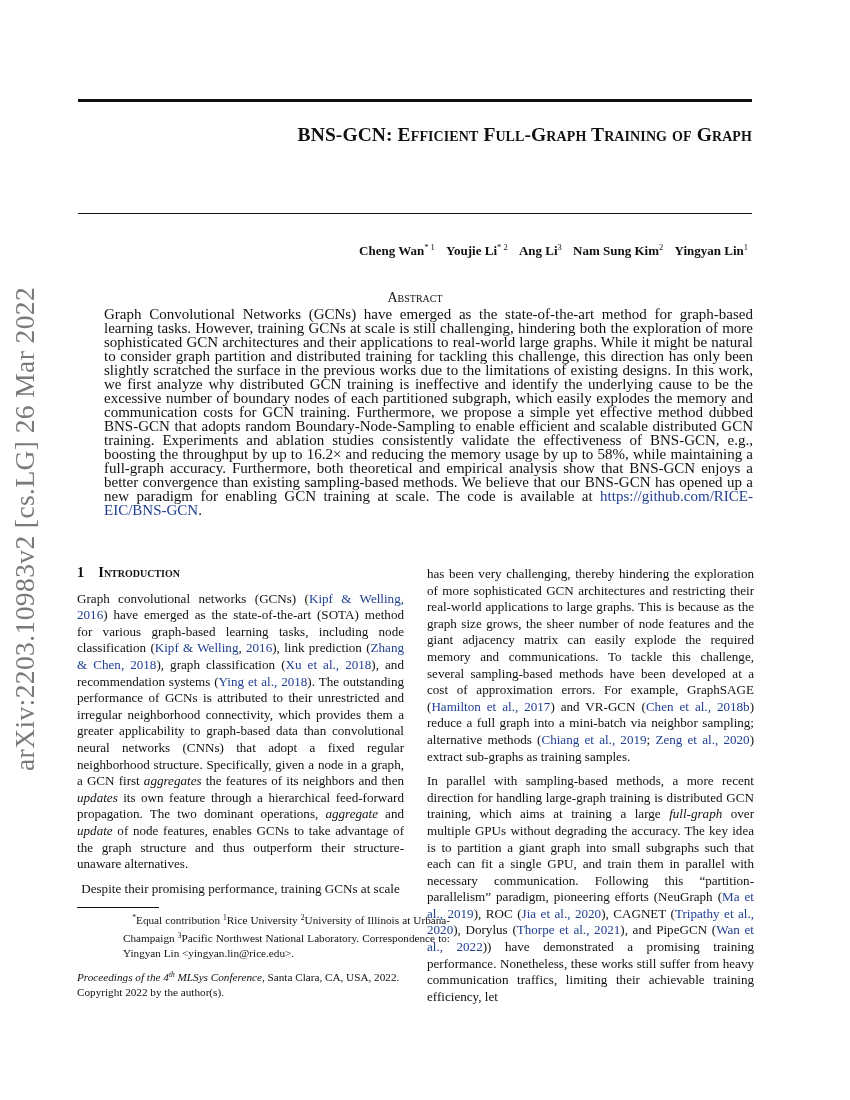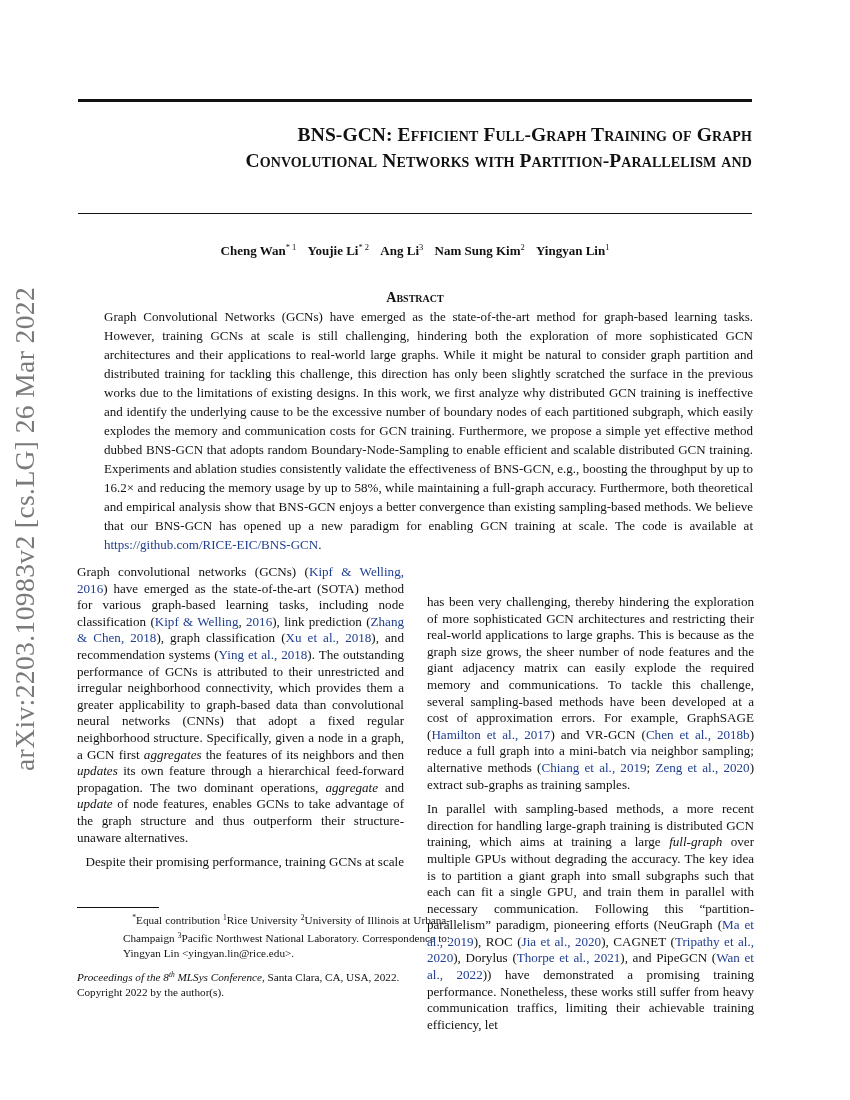--- a/index.html
+++ b/index.html
@@ -2,74 +2,74 @@
 <html><head>
 <meta charset="utf-8">
 <style>
   html, body { margin:0; padding:0; background:#ffffff; }
   body { width:850px; height:1100px; position:relative; overflow:hidden;
          font-family:"Liberation Serif", "DejaVu Serif", serif; color:#111; }
   .rule-top { position:absolute; left:78px; top:99px; width:674px; height:3px; background:#111; }
   .rule-bottom { position:absolute; left:78px; top:213px; width:674px; height:1px; background:#111; }
   .title { position:absolute; left:78px; top:122px; width:674px; text-align:right;
            font-weight:bold; font-size:19.5px; line-height:25.5px; font-variant:small-caps; letter-spacing:0.1px; }
-  .authors { position:absolute; left:78px; top:242px; width:674px; text-align:center;
+  .authors { position:absolute; left:78px; top:242px; width:674px; text-align:right;
              font-weight:bold; font-size:13px; }
   .authors .au { margin:0 4px; }
   .authors sup { font-weight:normal; font-size:8.5px; vertical-align:5px; }
   .abs-head { position:absolute; left:78px; top:290px; width:674px; text-align:center;
-              font-weight:bold; font-size:14px; font-variant:small-caps; }
-  .abstract { position:absolute; left:104px; top:307px; width:649px; font-size:13px;
-              line-height:19px; text-align:justify; }
+              font-weight:normal; font-size:14px; font-variant:small-caps; }
+  .abstract { position:absolute; left:104px; top:307px; width:649px; font-size:15px;
+              line-height:14px; text-align:justify; }
   a.cite, .link { color:#1f3e90; text-decoration:none; }
   .arxiv { position:absolute; left:-215px; top:515px; width:480px; text-align:center;
            transform:rotate(-90deg); font-family:"Liberation Serif", "DejaVu Serif", serif;
            font-size:27.5px; color:#7a7a7a; letter-spacing:0.4px; white-space:nowrap; }
   .col { position:absolute; font-size:13.1px; line-height:16.6px; text-align:justify; width:327px; }
   .col-left { left:77px; top:564px; }
-  .col-right { left:427px; top:594px; }
+  .col-right { left:427px; top:566px; }
   .col p { margin:0; }
   .sec-head { font-weight:bold; font-size:14.5px; font-variant:small-caps; margin:0 0 10px 0; }
   .sec-head .num { margin-right:14px; }
   .para-gap { margin-top:8px !important; }
   .footrule { position:absolute; left:77px; top:907px; width:82px; height:1px; background:#111; }
   .footnote { position:absolute; left:77px; top:910px; width:327px; font-size:11.2px; line-height:15px; text-align:justify;margin-left:46px; }
   .footnote sup { font-size:7.5px; vertical-align:4px; }
   .proceedings { position:absolute; left:77px; top:967px; width:327px; font-size:11.2px; line-height:15.2px; }
   .proceedings sup { font-size:7.5px; vertical-align:4px;margin-top:12px; }
   em { font-style:italic; }
 </style>
 </head>
 <body>
 
 <div class="arxiv">arXiv:2203.10983v2  [cs.LG]  26 Mar 2022</div>
 
 <div class="rule-top"></div>
 <div class="title">
   <div>BNS-GCN: Efficient Full-Graph Training of Graph</div>
-  <div>Convolutional Networks with Partition-Parallelism and</div>
 </div>
 <div class="rule-bottom"></div>
 
 <div class="authors">
   <span class="au"><span>Cheng Wan</span><sup>* 1</sup></span>
   <span class="au"><span>Youjie Li</span><sup>* 2</sup></span>
   <span class="au"><span>Ang Li</span><sup>3</sup></span>
   <span class="au"><span>Nam Sung Kim</span><sup>2</sup></span>
   <span class="au"><span>Yingyan Lin</span><sup>1</sup></span>
 </div>
 
 <div class="abs-head">Abstract</div>
 <div class="abstract"><span>Graph Convolutional Networks (GCNs) have emerged as the state-of-the-art method for graph-based learning tasks. However, training GCNs at scale is still challenging, hindering both the exploration of more sophisticated GCN architectures and their applications to real-world large graphs.  While it might be natural to consider graph partition and distributed training for tackling this challenge, this direction has only been slightly scratched the surface in the previous works due to the limitations of existing designs.  In this work, we first analyze why distributed GCN training is ineffective and identify the underlying cause to be the excessive number of boundary nodes of each partitioned subgraph, which easily explodes the memory and communication costs for GCN training. Furthermore, we propose a simple yet effective method dubbed BNS-GCN that adopts random Boundary-Node-Sampling to enable efficient and scalable distributed GCN training. Experiments and ablation studies consistently validate the effectiveness of BNS-GCN, e.g., boosting the throughput by up to 16.2× and reducing the memory usage by up to 58%, while maintaining a full-graph accuracy. Furthermore, both theoretical and empirical analysis show that BNS-GCN enjoys a better convergence than existing sampling-based methods. We believe that our BNS-GCN has opened up a new paradigm for enabling GCN training at scale. The code is available at </span><a class="link">https://github.com/RICE-EIC/BNS-GCN</a><span>.</span></div>
 
 <div class="col col-left">
+  <div class="sec-head"><span class="num">1</span><span>Introduction</span></div>
   <p><span>Graph convolutional networks (GCNs) (</span><a class="cite">Kipf &amp; Welling, 2016</a><span>) have emerged as the state-of-the-art (SOTA) method for various graph-based learning tasks, including node classification (</span><a class="cite">Kipf &amp; Welling</a><span>, </span><a class="cite">2016</a><span>), link prediction (</span><a class="cite">Zhang &amp; Chen, 2018</a><span>), graph classification (</span><a class="cite">Xu et al., 2018</a><span>), and recommendation systems (</span><a class="cite">Ying et al., 2018</a><span>). The outstanding performance of GCNs is attributed to their unrestricted and irregular neighborhood connectivity, which provides them a greater applicability to graph-based data than convolutional neural networks (CNNs) that adopt a fixed regular neighborhood structure. Specifically, given a node in a graph, a GCN first </span><em>aggregates</em><span> the features of its neighbors and then </span><em>updates</em><span> its own feature through a hierarchical feed-forward propagation. The two dominant operations, </span><em>aggregate</em><span> and </span><em>update</em><span> of node features, enables GCNs to take advantage of the graph structure and thus outperform their structure-unaware alternatives.</span></p>
-  <p class="para-gap" style="text-align:right;white-space:nowrap;font-family:Liberation Serif, serif;">Despite their promising performance, training GCNs at scale</p>
+  <p class="para-gap" style="text-align:center;white-space:nowrap;font-family:Liberation Serif, serif;">Despite their promising performance, training GCNs at scale</p>
 </div>
 
 <div class="footrule"></div>
 <div class="footnote">&nbsp;&nbsp;&nbsp;<sup>*</sup><span>Equal contribution  </span><sup>1</sup><span>Rice University </span><sup>2</sup><span>University of Illinois at Urbana-Champaign </span><sup>3</sup><span>Pacific Northwest National Laboratory. Correspondence to: Yingyan Lin &lt;yingyan.lin@rice.edu&gt;.</span></div>
-<div class="proceedings"><em>Proceedings of the 8</em><sup><em>th</em></sup><em> MLSys Conference</em><span>, Santa Clara, CA, USA, 2022. Copyright 2022 by the author(s).</span></div>
+<div class="proceedings"><em>Proceedings of the 4</em><sup><em>th</em></sup><em> MLSys Conference</em><span>, Santa Clara, CA, USA, 2022. Copyright 2022 by the author(s).</span></div>
 
 <div class="col col-right">
   <p><span>has been very challenging, thereby hindering the exploration of more sophisticated GCN architectures and restricting their real-world applications to large graphs.  This is because as the graph size grows, the sheer number of node features and the giant adjacency matrix can easily explode the required memory and communications. To tackle this challenge, several sampling-based methods have been developed at a cost of approximation errors.  For example, GraphSAGE (</span><a class="cite">Hamilton et al., 2017</a><span>) and VR-GCN (</span><a class="cite">Chen et al., 2018b</a><span>) reduce a full graph into a mini-batch via neighbor sampling; alternative methods (</span><a class="cite">Chiang et al., 2019</a><span>; </span><a class="cite">Zeng et al., 2020</a><span>) extract sub-graphs as training samples.</span></p>
   <p class="para-gap"><span>In parallel with sampling-based methods, a more recent direction for handling large-graph training is distributed GCN training, which aims at training a large </span><em>full-graph</em><span> over multiple GPUs without degrading the accuracy. The key idea is to partition a giant graph into small subgraphs such that each can fit a single GPU, and train them in parallel with necessary communication. Following this “partition-parallelism” paradigm, pioneering efforts (NeuGraph (</span><a class="cite">Ma et al., 2019</a><span>), ROC (</span><a class="cite">Jia et al., 2020</a><span>), CAGNET (</span><a class="cite">Tripathy et al., 2020</a><span>), Dorylus (</span><a class="cite">Thorpe et al., 2021</a><span>), and PipeGCN (</span><a class="cite">Wan et al., 2022</a><span>)) have demonstrated a promising training performance. Nonetheless, these works still suffer from heavy communication traffics, limiting their achievable training efficiency, let</span></p>
 </div>
 
 </body></html>

